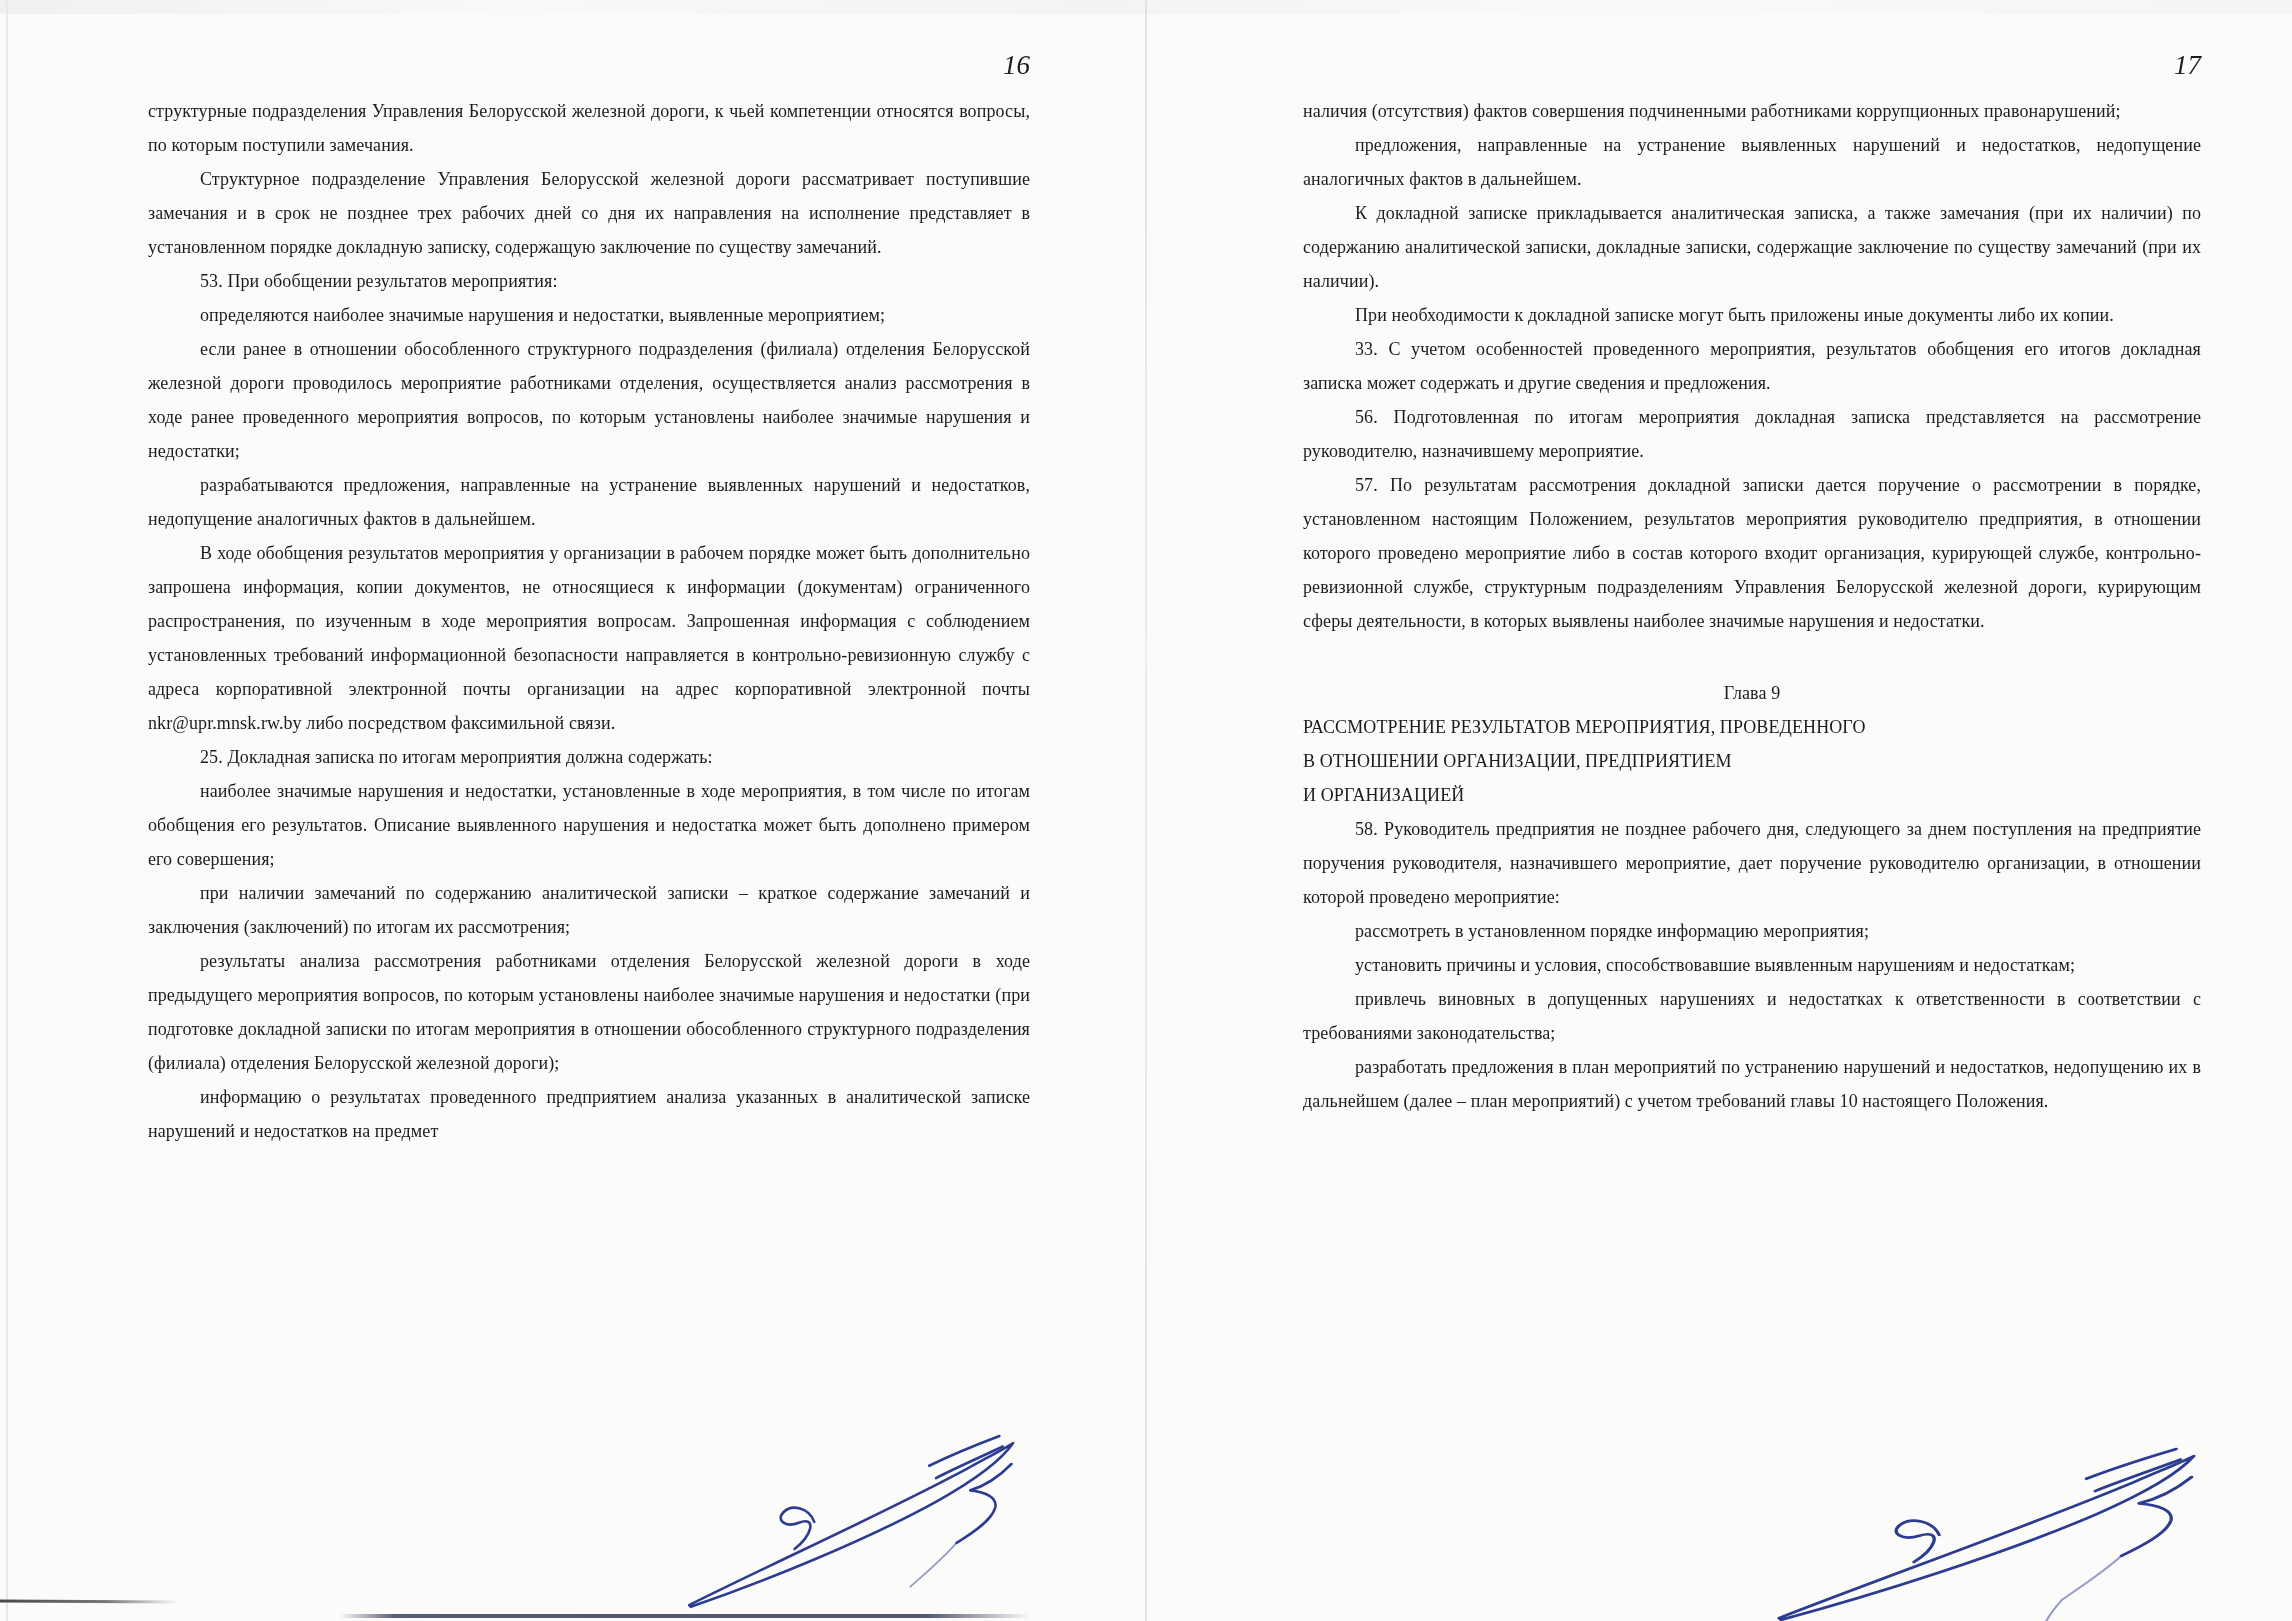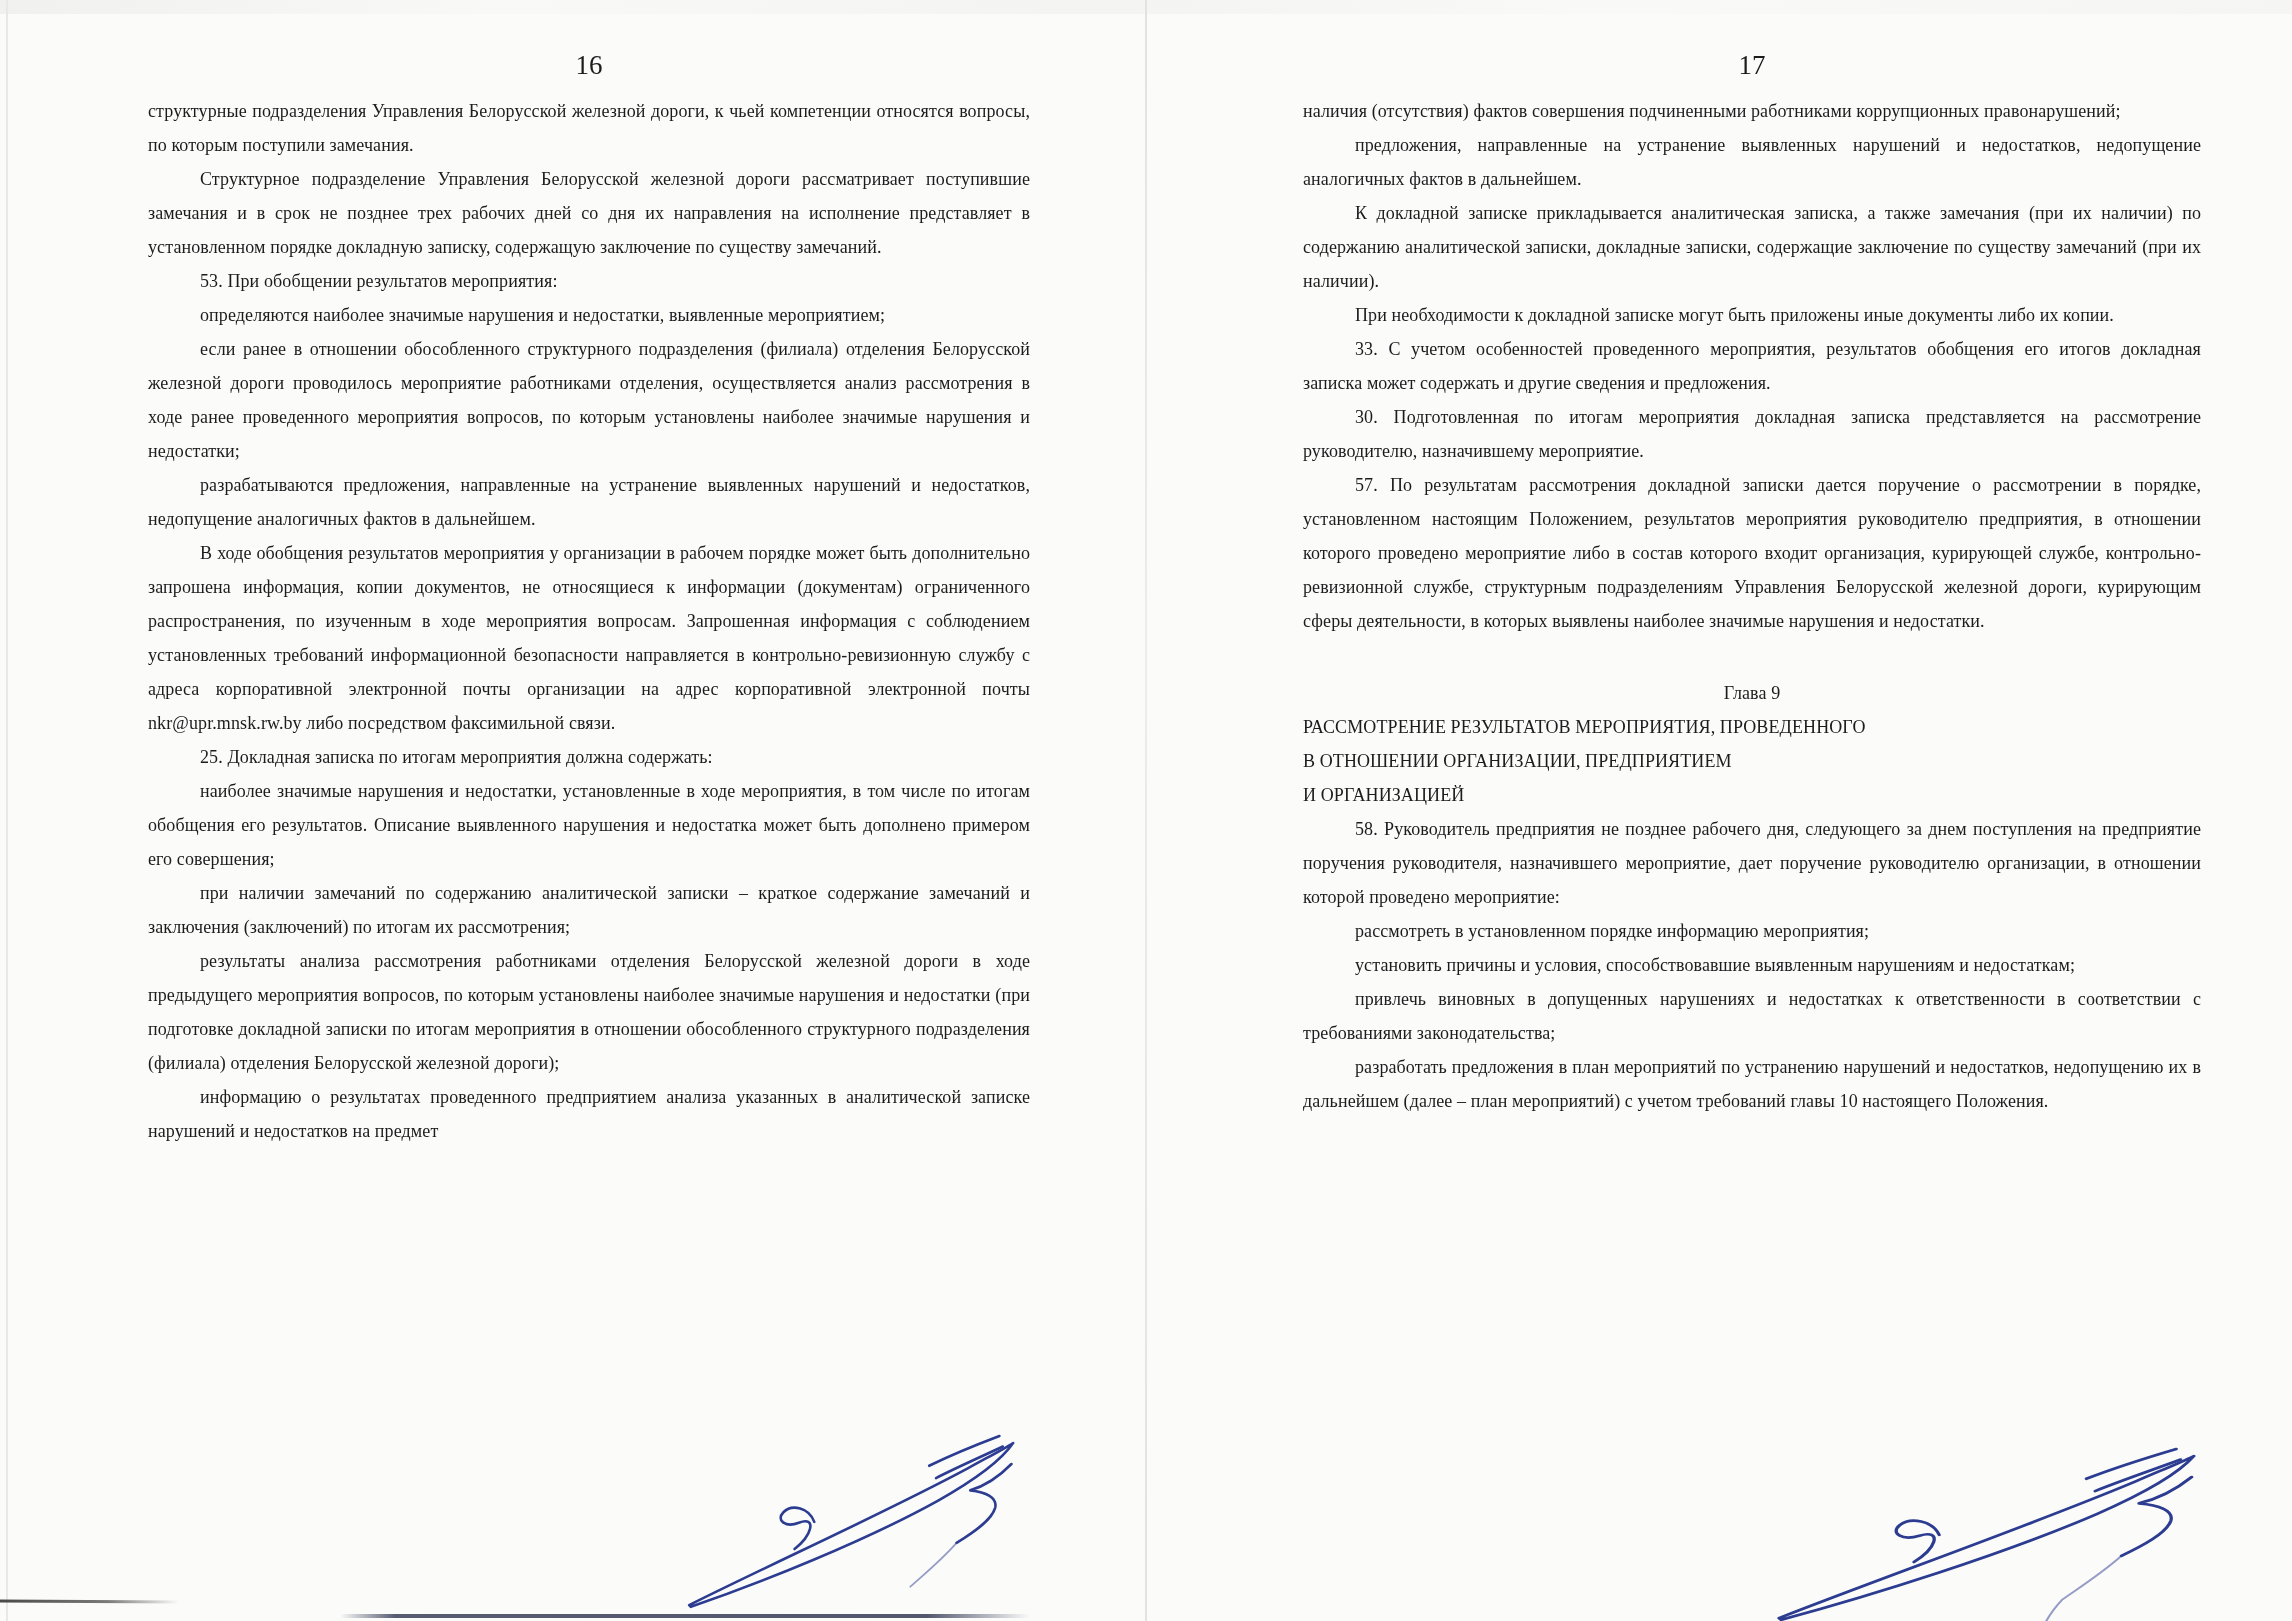--- a/index.html
+++ b/index.html
@@ -33,21 +33,21 @@
   .bottom-line-b{
     position:absolute;left:340px;top:1614px;width:690px;height:3.6px;
     background:linear-gradient(90deg,rgba(55,60,85,0),#3a4059 8%,#343a54 85%,rgba(55,60,85,0));
     opacity:.85;
   }
   
   .page{position:absolute;top:0;height:1621px;box-sizing:border-box;}
   .page-left {left:0;     width:1146px; padding:50px 116px 0 148px;}
   .page-right{left:1146px; width:1158px; padding:50px 103px 0 157px;}
   .page-number{
-    text-align:center;font-size:27px;line-height:30px;margin:0 0 14.3px 0;
+    text-align:right;font-size:27px;line-height:30px;margin:0 0 14.3px 0;font-style:italic;
   }
   .page-body{
     font-size:18px;
     line-height:34px;
     text-align:justify;
     letter-spacing:0.1px;
   }
   .block{margin:0;padding:0;}
   .block-indent{text-indent:52px;}
   .block-plain{text-indent:0;}
@@ -89,21 +89,21 @@
   </section>
 
   <section class="page page-right">
     <p class="page-number">17</p>
     <div class="page-body">
         <p class="block block-plain">наличия (отсутствия) фактов совершения подчиненными работниками коррупционных правонарушений;</p>
         <p class="block block-indent">предложения, направленные на устранение выявленных нарушений и недостатков, недопущение аналогичных фактов в дальнейшем.</p>
         <p class="block block-indent">К докладной записке прикладывается аналитическая записка, а также замечания (при их наличии) по содержанию аналитической записки, докладные записки, содержащие заключение по существу замечаний (при их наличии).</p>
         <p class="block block-indent">При необходимости к докладной записке могут быть приложены иные документы либо их копии.</p>
         <p class="block block-indent">33. С учетом особенностей проведенного мероприятия, результатов обобщения его итогов докладная записка может содержать и другие сведения и предложения.</p>
-        <p class="block block-indent">30. Подготовленная по итогам мероприятия докладная записка представляется на рассмотрение руководителю, назначившему мероприятие.</p>
+        <p class="block block-indent">56. Подготовленная по итогам мероприятия докладная записка представляется на рассмотрение руководителю, назначившему мероприятие.</p>
         <p class="block block-indent">57. По результатам рассмотрения докладной записки дается поручение о рассмотрении в порядке, установленном настоящим Положением, результатов мероприятия руководителю предприятия, в отношении которого проведено мероприятие либо в состав которого входит организация, курирующей службе, контрольно-ревизионной службе, структурным подразделениям Управления Белорусской железной дороги, курирующим сферы деятельности, в которых выявлены наиболее значимые нарушения и недостатки.</p>
         <p class="block block-chapter">Глава 9</p>
         <p class="block block-center">РАССМОТРЕНИЕ РЕЗУЛЬТАТОВ МЕРОПРИЯТИЯ, ПРОВЕДЕННОГО</p>
         <p class="block block-center">В ОТНОШЕНИИ ОРГАНИЗАЦИИ, ПРЕДПРИЯТИЕМ</p>
         <p class="block block-center">И ОРГАНИЗАЦИЕЙ</p>
         <p class="block block-indent">58. Руководитель предприятия не позднее рабочего дня, следующего за днем поступления на предприятие поручения руководителя, назначившего мероприятие, дает поручение руководителю организации, в отношении которой проведено мероприятие:</p>
         <p class="block block-indent">рассмотреть в установленном порядке информацию мероприятия;</p>
         <p class="block block-indent">установить причины и условия, способствовавшие выявленным нарушениям и недостаткам;</p>
         <p class="block block-indent">привлечь виновных в допущенных нарушениях и недостатках к ответственности в соответствии с требованиями законодательства;</p>
         <p class="block block-indent">разработать предложения в план мероприятий по устранению нарушений и недостатков, недопущению их в дальнейшем (далее – план мероприятий) с учетом требований главы 10 настоящего Положения.</p>

